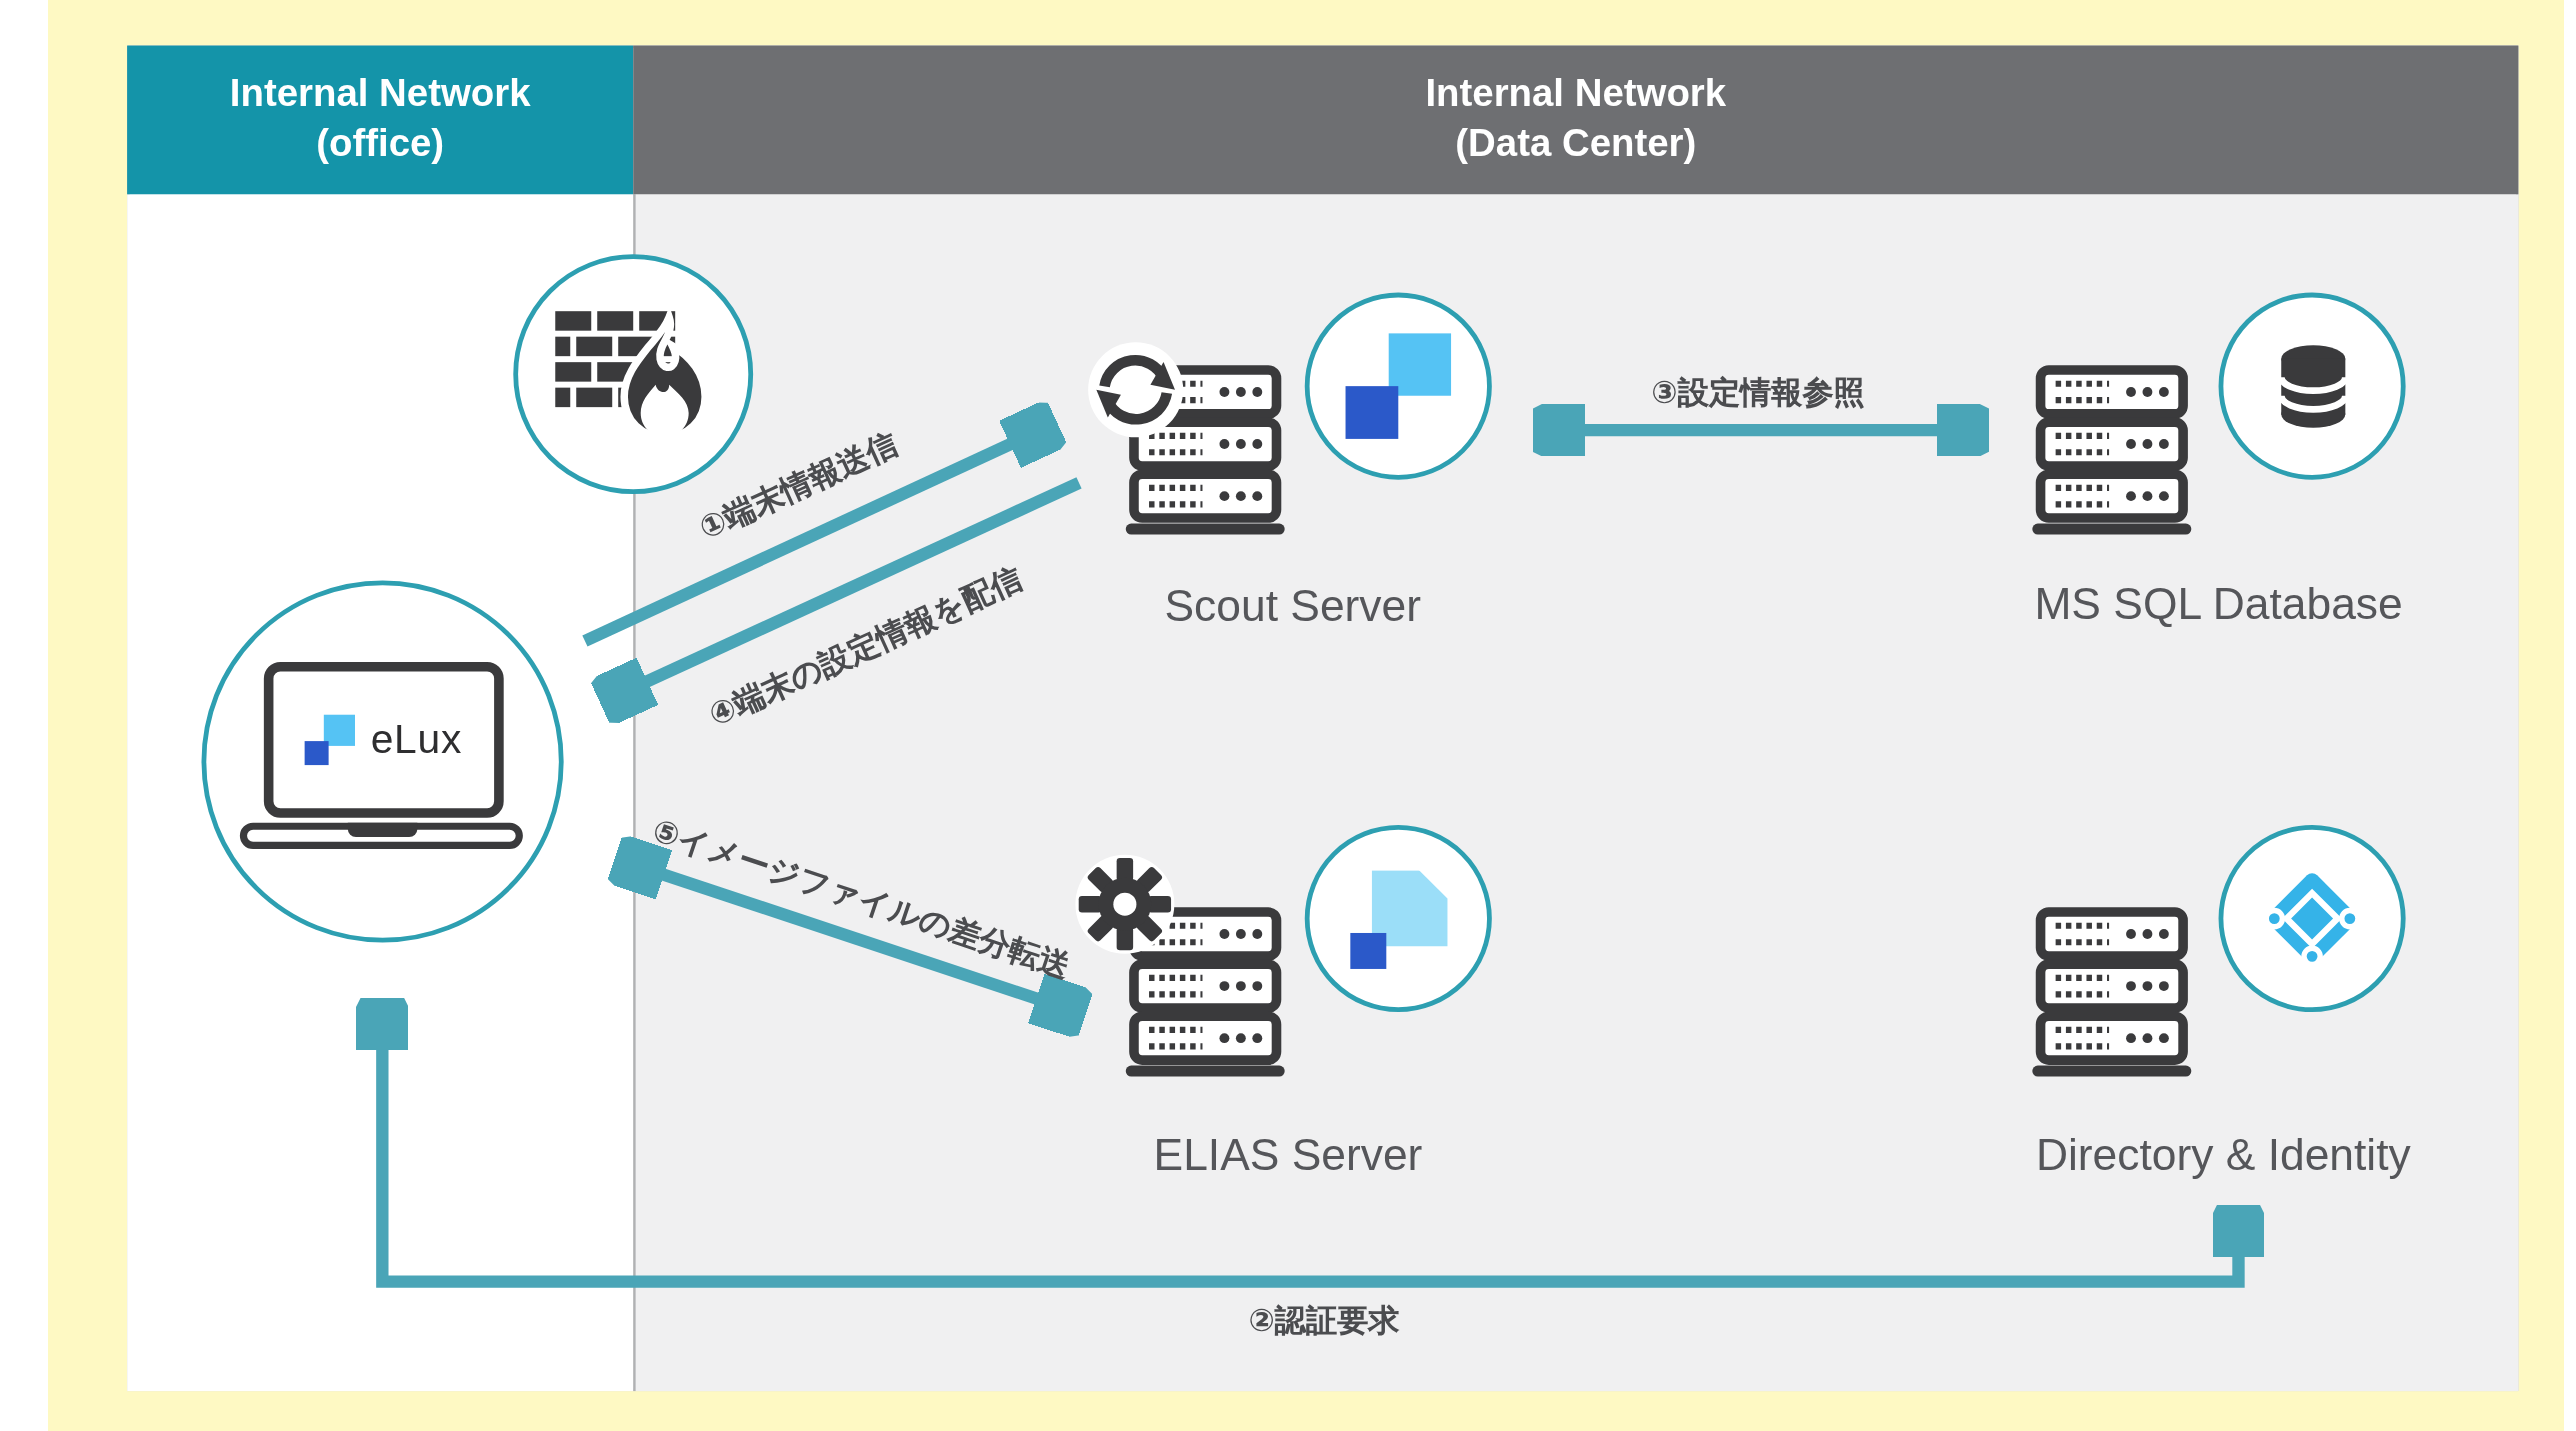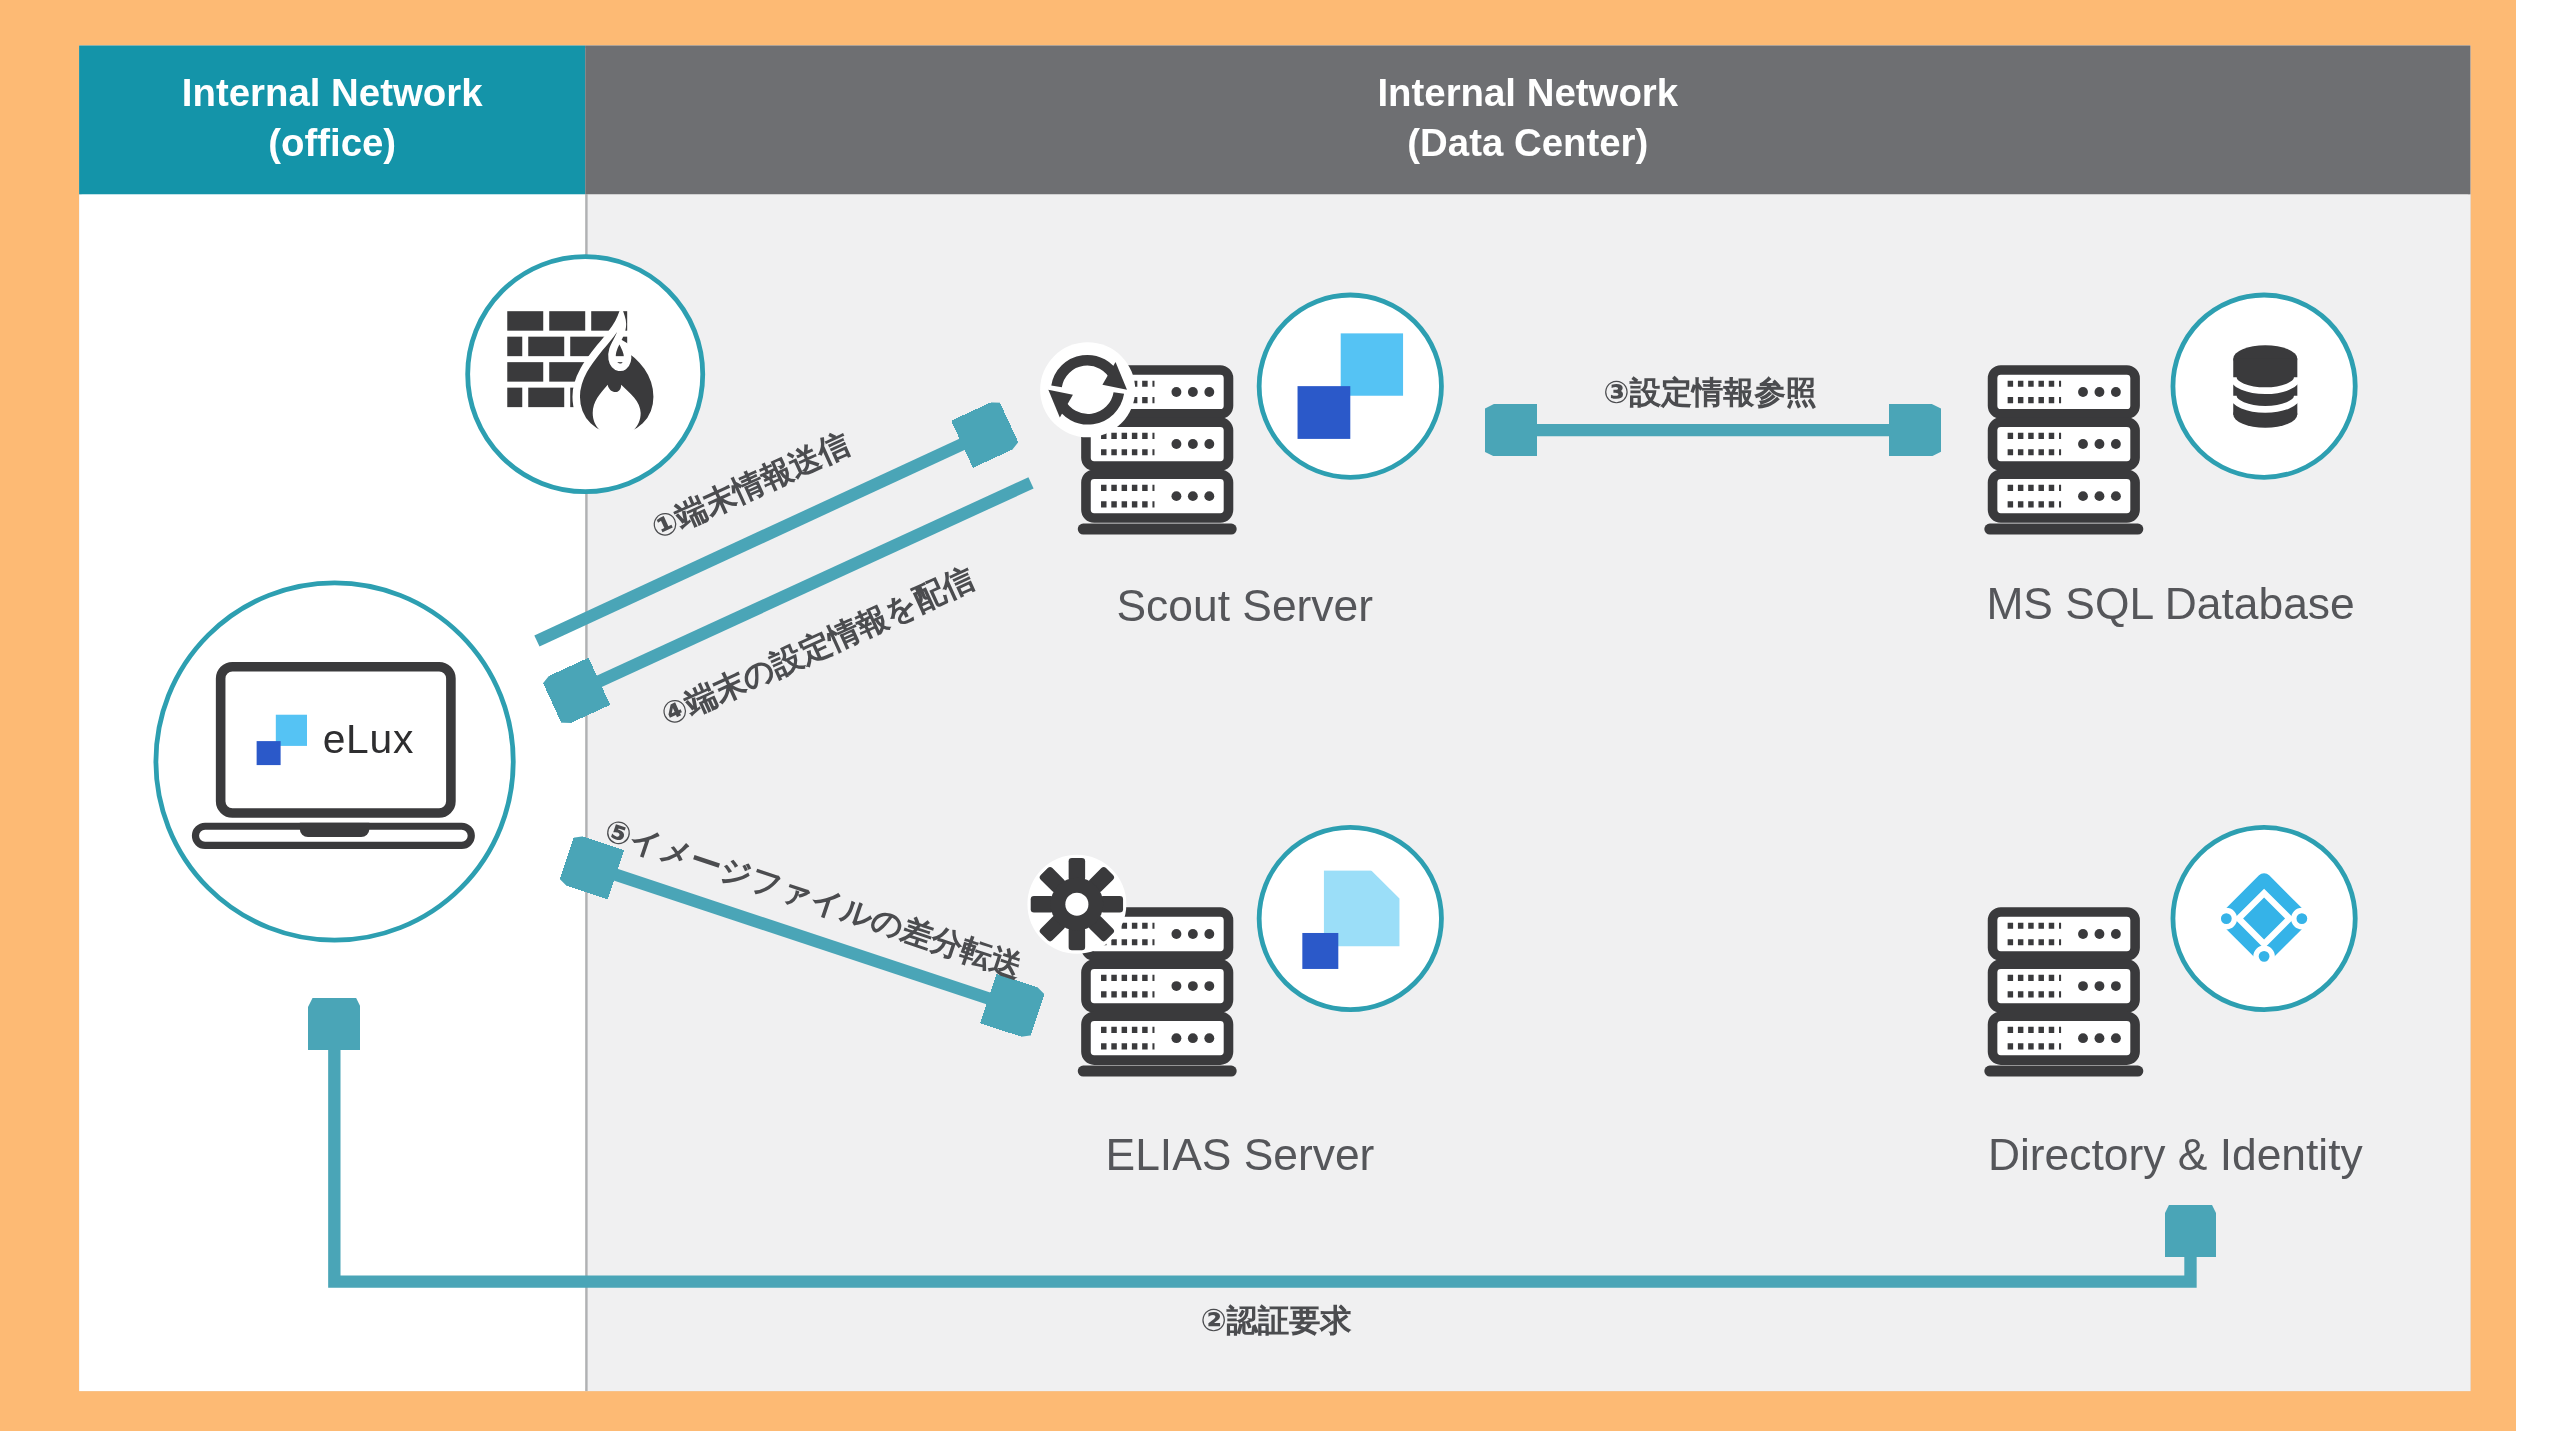--- a/index.html
+++ b/index.html
@@ -1,16 +1,16 @@
 <!DOCTYPE html>
 <html style="font-size:11px"><head>
 <meta charset="utf-8">
 <style>
   html,body{margin:0;padding:0;background:#ffffff;}
-  .viewport{position:relative;width:2516px;height:1431px;overflow:hidden;background:#fdba74;}
+  .viewport{position:relative;width:2516px;height:1431px;overflow:hidden;background:#fef9c3;margin-left:48px;}
   .stage{
     position:absolute;left:0;top:0;width:1074px;height:597px;
     transform:scale(2.3984);transform-origin:0 0;
     font-family:"Liberation Sans","DejaVu Sans",sans-serif;
   }
   
   .frame{position:absolute;left:33px;top:19px;width:997px;height:561px;border:0.7px solid #b7b8ba;box-sizing:border-box;background:#ffffff;}
   .zone-office-body{position:absolute;left:33px;top:81px;width:211px;height:499px;background:#ffffff;}
   .zone-dc-body{position:absolute;left:244px;top:81px;width:786px;height:499px;background:#f0f0f1;}
   .divider{position:absolute;left:244px;top:81px;width:0.7px;height:499px;background:#b0b1b3;}

